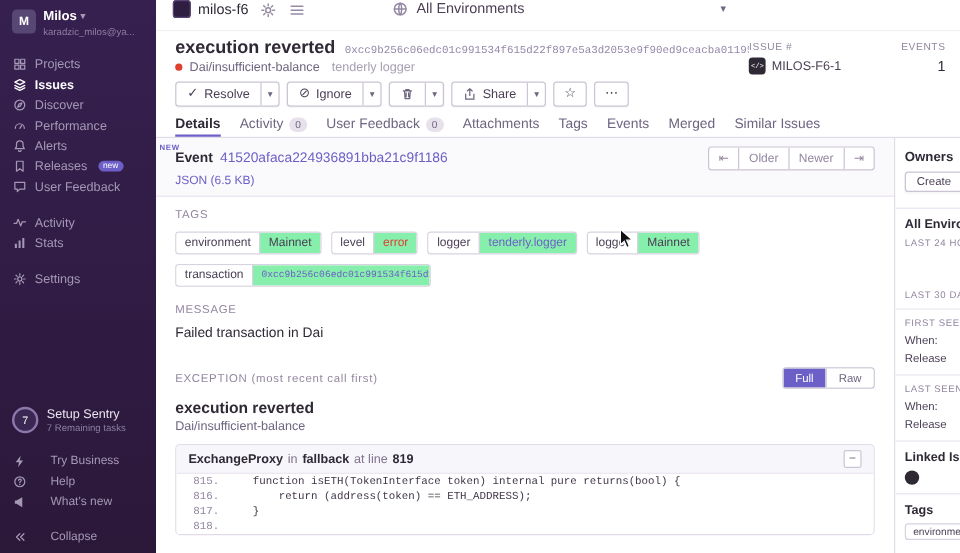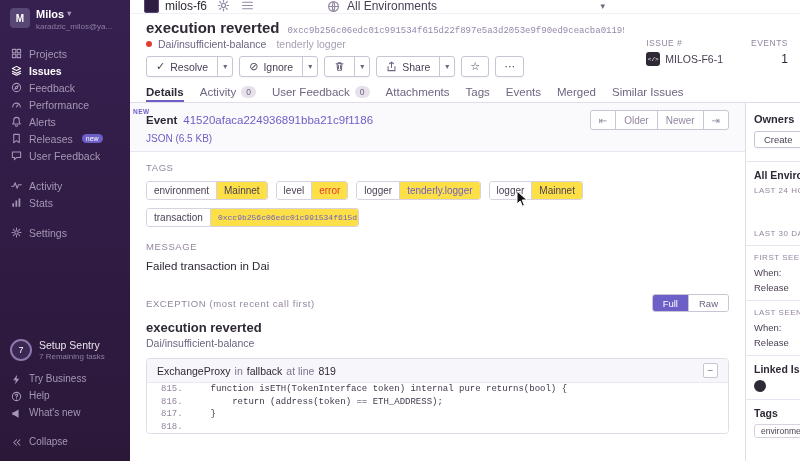--- a/index.html
+++ b/index.html
@@ -19,45 +19,45 @@
   .nav-item{display:flex;align-items:center;gap:7px;height:17px;font-size:10.5px;color:#a598b5;cursor:pointer;white-space:nowrap}
   .nav-item.active{color:#fff;font-weight:700}
   .nav-icon{width:12px;height:12px;flex:none;display:flex;align-items:center;justify-content:center}
   .nav-icon svg{width:11px;height:11px;display:block}
   .nav-badge{background:#6C5FC7;color:#fff;font-size:7px;padding:1px 4px;border-radius:6px;margin-left:2px;font-weight:400}
   .side-bottom{margin-top:auto;padding:0 10px}
   .setup{display:flex;gap:7px;align-items:center;margin-bottom:12px}
   .ring{width:22px;height:22px;border-radius:50%;border:2px solid #8d78ab;color:#fff;font-size:9px;display:flex;align-items:center;justify-content:center;flex:none;background:#3a2752}
   .setup-title{color:#e9e4ef;font-size:10.5px}
   .setup-sub{color:#8d7fa0;font-size:8px;margin-top:1px}
-  .side-link{display:flex;align-items:flex-start;gap:7px;height:17px;font-size:10px;color:#a598b5;cursor:pointer}
+  .side-link{display:flex;align-items:flex-end;gap:20px;height:17px;font-size:10px;color:#a598b5;cursor:pointer}
   .side-link.collapse{margin-top:12px}
 
   
   .main{flex:1;display:flex;flex-direction:column;min-width:0;background:#fff}
-  .topbar{height:14px;flex:none;display:flex;align-items:flex-end;padding:0 14px;gap:8px;border-bottom:1px solid #f2eff5}
+  .topbar{height:26px;flex:none;display:flex;align-items:flex-start;padding:0 14px;gap:8px;border-bottom:1px solid #f2eff5}
   .proj{display:flex;align-items:center;gap:6px;cursor:pointer}
   .proj-icon{width:15px;height:15px;border-radius:3px;background:#2f1d42;flex:none;box-shadow:inset 0 0 0 1px #584774}
   .proj-name{font-size:12px;color:#2f2936}
   .tb-btn{width:16px;height:16px;color:#958aa3;display:flex;align-items:center;justify-content:center;cursor:pointer}
   .tb-btn svg{width:13px;height:13px}
   .env{display:flex;align-items:center;gap:7px;width:278px;margin-left:64px;color:#493e54;font-size:12px;cursor:pointer}
   .env svg{width:13px;height:13px;color:#958aa3;flex:none}
   .env .grow{flex:1}
   .env-caret{font-size:9px;color:#6f6580}
 
   
   .issue-head{padding:5px 16px 0;position:relative;flex:none}
   .title-row{display:flex;align-items:baseline;gap:8px;max-width:478px}
   .issue-title{font-size:15px;font-weight:700;white-space:nowrap}
   .issue-hash{font-family:"Liberation Mono","DejaVu Sans Mono",monospace;font-size:9px;color:#9488a8;white-space:nowrap;overflow:hidden;flex:1;min-width:0}
   .sub-row{display:flex;align-items:center;gap:6px;margin-top:2px;font-size:10.5px;color:#6f6580}
   .dot{width:6px;height:6px;border-radius:50%;background:#e03e2f;flex:none}
   .logger{color:#a79fb2;margin-left:4px}
-  .meta{position:absolute;right:12px;top:24px;display:flex;gap:28px}
+  .meta{position:absolute;right:12px;top:8px;display:flex;gap:50px}
   .meta-label{font-size:8.5px;letter-spacing:.5px;color:#9386a0}
   .meta-issue{display:flex;gap:5px;align-items:center;margin-top:4px;font-size:10.5px;color:#493e54}
   .code-badge{width:14px;height:14px;border-radius:3px;background:#2f2936;color:#fff;font-size:6px;display:flex;align-items:center;justify-content:center;font-family:"Liberation Mono",monospace;flex:none}
   .meta-events{text-align:right}
   .meta-count{font-size:12px;margin-top:4px;color:#2f2936}
 
   .actions{display:flex;gap:6px;margin-top:6px;align-items:center}
   .btn{display:inline-flex;align-items:stretch;border:1px solid #cbc4d4;border-radius:3px;background:#fff;height:21px;font-size:10.5px;color:#493e54;overflow:hidden;box-shadow:0 1px 1px rgba(47,41,54,.04);cursor:pointer}
   .btn-main{display:flex;align-items:center;gap:5px;padding:0 9px}
   .btn-main svg{width:11px;height:11px;color:#6f6580}
@@ -82,37 +82,37 @@
   .pager>span{display:flex;align-items:center;padding:0 8px;font-size:10px;color:#9386a0;border-left:1px solid #cbc4d4;cursor:pointer}
   .pager>span:first-child{border-left:none}
   .banner-r2{display:flex;gap:10px;margin-top:3px;font-size:10px;color:#6f6580}
   .json-link{color:#6C5FC7;cursor:pointer}
 
   .section{padding:10px 16px 0;flex:none}
   .sec-head{font-size:9.5px;letter-spacing:.6px;color:#9386a0;margin-bottom:8px}
   .tags-row{display:flex;gap:8px;flex-wrap:wrap}
   .tag{display:inline-flex;border:1px solid #d8d2e0;border-radius:3px;overflow:hidden;font-size:10px;height:19px;align-items:stretch;cursor:pointer}
   .tag-k{display:flex;align-items:center;padding:0 7px;background:#fff;color:#493e54}
-  .tag-v{display:flex;align-items:center;padding:0 7px;background:#fde047;border-left:1px solid #d8d2e0;color:#493e54}
+  .tag-v{display:flex;align-items:center;padding:0 7px;background:#86efac;border-left:1px solid #d8d2e0;color:#493e54}
   .tag-v.link{color:#6C5FC7}
   .tag-v.err{color:#e03e2f}
   .tag-v.mono{font-family:"Liberation Mono","DejaVu Sans Mono",monospace;font-size:8px;max-width:148px;overflow:hidden;white-space:nowrap}
   .msg-text{font-size:11.5px;color:#2f2936;margin-top:2px}
 
   .section.exc{padding-top:22px}
   .exc-head-row{display:flex;align-items:center}
   .toggle{margin-left:auto;display:inline-flex;border-radius:3px;overflow:hidden;height:18px;border:1px solid #cbc4d4}
   .toggle .on{background:#6C5FC7;color:#fff;padding:0 10px;display:flex;align-items:center;font-size:9.5px;cursor:pointer}
   .toggle .off{background:#fff;color:#6f6580;padding:0 10px;display:flex;align-items:center;font-size:9.5px;border-left:1px solid #cbc4d4;cursor:pointer}
   .exc-type{font-size:13px;font-weight:700;margin-top:8px}
   .exc-value{font-size:10.5px;color:#6f6580;margin-top:2px}
   .frames{border:1px solid #e2dce9;border-radius:4px;margin-top:9px;overflow:hidden;background:#fff}
   .frame-head{display:flex;align-items:center;gap:4px;background:#f7f6fa;padding:4px 10px;font-size:10.5px;position:relative;border-bottom:1px solid #ece7f1}
   .f-dim{color:#80738f}
-  .f-strong{font-weight:400;color:#2f2936}
+  .f-strong{font-weight:700;color:#2f2936}
   .f-toggle{margin-left:auto;width:15px;height:15px;border:1px solid #cbc4d4;border-radius:2px;background:#fff;color:#6f6580;font-size:10px;display:flex;align-items:center;justify-content:center;cursor:pointer}
   .code{font-family:"Liberation Mono","DejaVu Sans Mono",monospace;font-size:9px;line-height:12.5px;color:#40364a;background:#fff}
   .code-row{display:flex;white-space:pre}
   .code-no{width:42px;flex:none;padding-left:14px;color:#9386a0}
   .code-text{white-space:pre}
 
   
   .rpanel{width:55px;flex:none;border-left:1px solid #e2dce9;overflow:hidden;padding:10px 0 0 8px}
   .rp-inner{width:210px}
   .rp-title{font-size:11px;font-weight:700;color:#2f2936;margin-bottom:6px;white-space:nowrap}
@@ -165,21 +165,21 @@
           </span>
         <span>Issues</span>
       </div>
       <div class="nav-item">
         <span class="nav-icon">
             <svg class="stroke" viewBox="0 0 16 16">
               <circle cx="8" cy="8" r="6"></circle>
               <path d="M10.5 5.5L9 9l-3.5 1.5L7 7z"></path>
             </svg>
           </span>
-        <span>Feedback</span>
+        <span>Discover</span>
       </div>
       <div class="nav-item">
         <span class="nav-icon">
             <svg class="stroke" viewBox="0 0 16 16">
               <path d="M2.5 11.5a5.5 5.5 0 0 1 11 0"></path>
               <path d="M8 11.5l2.5-3.5"></path>
             </svg>
           </span>
         <span>Performance</span>
       </div>

